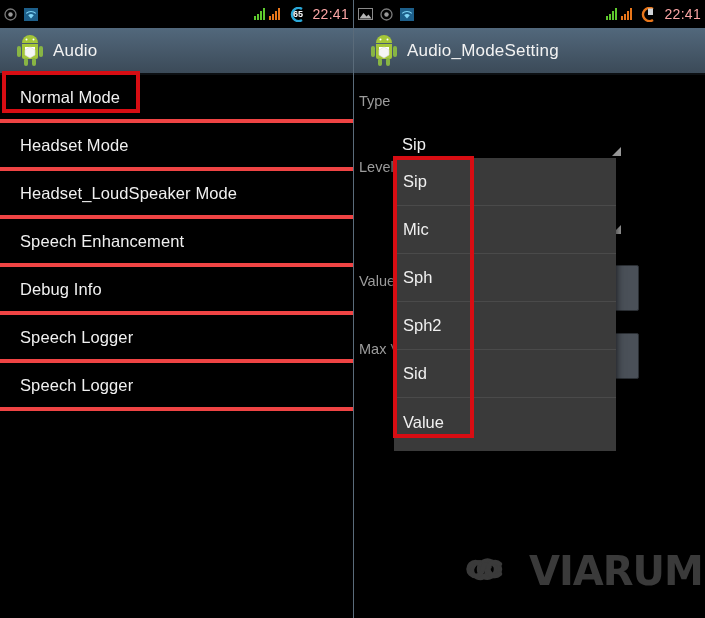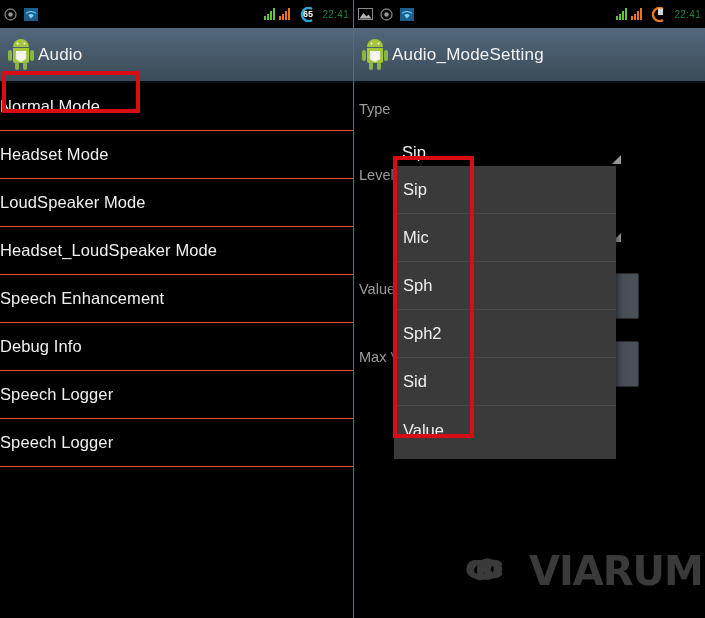--- a/index.html
+++ b/index.html
@@ -33,22 +33,22 @@
     align-items: center;
     padding: 0 4px;
   }
   .status-left  { display: flex; align-items: center; gap: 7px; }
   .status-right {
     position: absolute;
     right: 4px; top: 0; bottom: 0;
     display: flex; align-items: center; gap: 4px;
   }
   .status-time {
-    color: #15803d;
-    font-size: 10px;
+    color: #fca5a5;
+    font-size: 14px;
     letter-spacing: 0.3px;
     font-family: "Liberation Sans", sans-serif;
   }
 
   .ic { display: block; }
 
   
   .signal { display: flex; align-items: flex-end; gap: 1px; height: 12px; }
   .signal i { display: block; width: 2px; border-radius: 0; }
   .signal.green i { background: #5ec92e; }
@@ -61,43 +61,43 @@
   .battery-wrap { position: relative; width: 24px; height: 15px; }
   .battery-num {
     position: absolute; inset: 0;
     display: flex; align-items: center; justify-content: center;
     color: #ffffff; font-size: 9px; font-weight: bold;
     padding-left: 3px;
   }
 
   
   .title-bar {
-    height: 55px;
+    height: 47px;
     background: linear-gradient(to bottom, #52687c 0%, #47596a 50%, #3b4a58 100%);
     border-bottom: 2px solid #0c0f12;
     display: flex;
     align-items: center;
-    padding-left: 6px;
-    gap: 2px;
+    padding-left: 15px;
+    gap: 8px;
   }
   .title-text {
     color: #f2f2f2;
     font-size: 17px;
     font-weight: normal;
     letter-spacing: 0.2px;
   }
 
   
   .list { background: #000; }
   .list-item {
     height: 48px;
     display: flex;
     align-items: center;
-    padding-left: 0;
-    border-bottom: 1px solid #ef4444;
+    padding-left: 20px;
+    border-bottom: 4px solid #ef4444;
     color: #f0f0f0;
     font-size: 16.5px;
     letter-spacing: 0.1px;
   }
 
   
   .annot {
     position: absolute;
     border: 4px solid #d80d13;
     pointer-events: none;
@@ -239,23 +239,20 @@
   </div>
 
   <div class="list">
     <div class="list-item">
       <span>Normal Mode</span>
     </div>
     <div class="list-item">
       <span>Headset Mode</span>
     </div>
     <div class="list-item">
-      <span>LoudSpeaker Mode</span>
-    </div>
-    <div class="list-item">
       <span>Headset_LoudSpeaker Mode</span>
     </div>
     <div class="list-item">
       <span>Speech Enhancement</span>
     </div>
     <div class="list-item">
       <span>Debug Info</span>
     </div>
     <div class="list-item">
       <span>Speech Logger</span>

